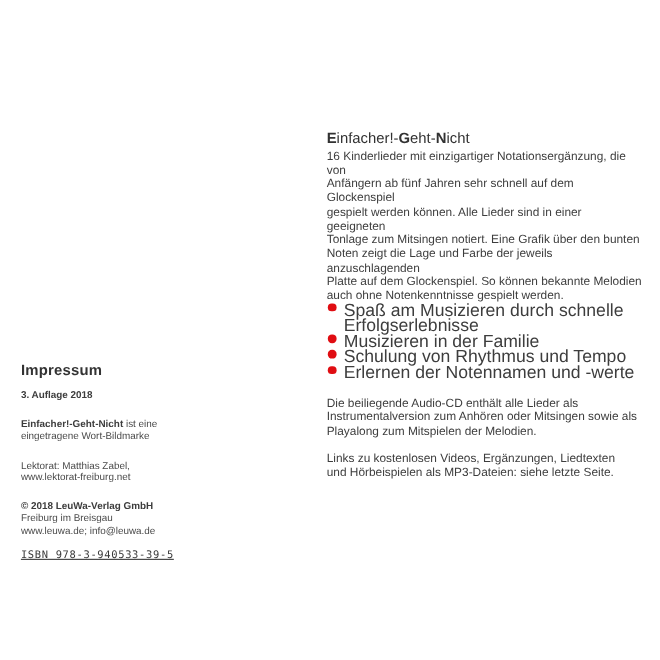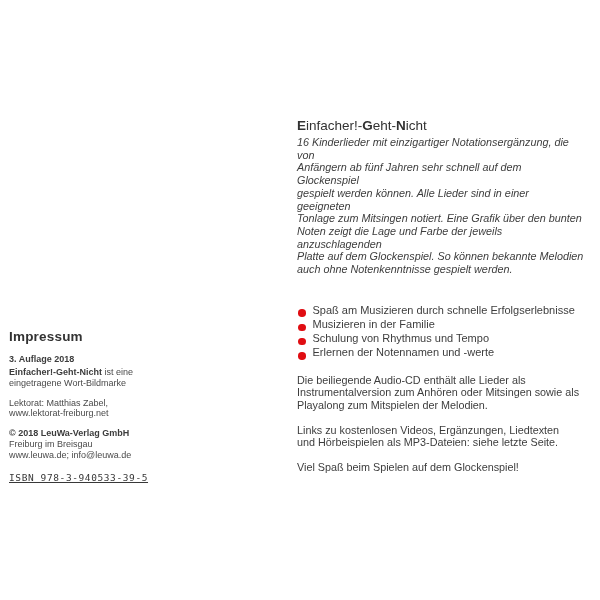--- a/index.html
+++ b/index.html
@@ -12,40 +12,40 @@
     width: 600px;
     height: 600px;
     background: #ffffff;
     font-family: "Liberation Sans", sans-serif;
     overflow: hidden;
   }
 
   
   .impressum-col {
     position: absolute;
-    left: 9px;
+    left: 19px;
     top: 329px;
     width: 220px;
     color: #454545;
   }
   .impressum-title {
     margin: 0 0 10px 0;
     font-size: 13.5px;
     font-weight: bold;
     color: #333333;
     letter-spacing: 0.2px;
   }
   .impressum-edition {
     margin: 0 0 0 0;
     font-size: 9px;
     font-weight: bold;
     color: #3c3c3c;
   }
   .impressum-block {
-    margin: 3px 0 9px 0;
+    margin: 16px 0 9px 0;
     font-size: 9px;
     line-height: 10.8px;
     white-space: pre-line;
     color: #4a4a4a;
   }
   .impressum-block .bold-part {
     font-weight: bold;
     color: #3c3c3c;
   }
   .isbn-line {
@@ -74,32 +74,31 @@
   .product-title .cap {
     font-weight: bold;
   }
   .body-para {
     margin: 0 0 12px 0;
     font-size: 10.8px;
     line-height: 12.7px;
     white-space: pre-line;
   }
   .body-para.intro {
-    margin-bottom: 27px;
-    font-style: italic;
+    margin-bottom: 0;
   }
   .bullet-list {
     list-style: none;
     margin: 0 0 14px 0;
     padding: 0;
   }
   .bullet-item {
     display: flex;
-    align-items: flex-end;
-    font-size: 11px;
+    align-items: flex-start;
+    font-size: 16px;
     line-height: 14.2px;
   }
   .bullet-dot {
     flex: none;
     width: 7.5px;
     height: 7.5px;
     margin: 0 7px 0 1px;
     border-radius: 50%;
     background: #e00d12;
   }
@@ -160,16 +159,15 @@
       </li>
     </ul>
 
     <p class="body-para">Die beiliegende Audio-CD enthält alle Lieder als
 Instrumentalversion zum Anhören oder Mitsingen sowie als
 Playalong zum Mitspielen der Melodien.</p>
 
     <p class="body-para">Links zu kostenlosen Videos, Ergänzungen, Liedtexten
 und Hörbeispielen als MP3-Dateien: siehe letzte Seite.</p>
 
-    <p class="closing-line">Viel Spaß beim Spielen auf dem Glockenspiel!</p>
   </main>
 
 </div>
 
 </body></html>

